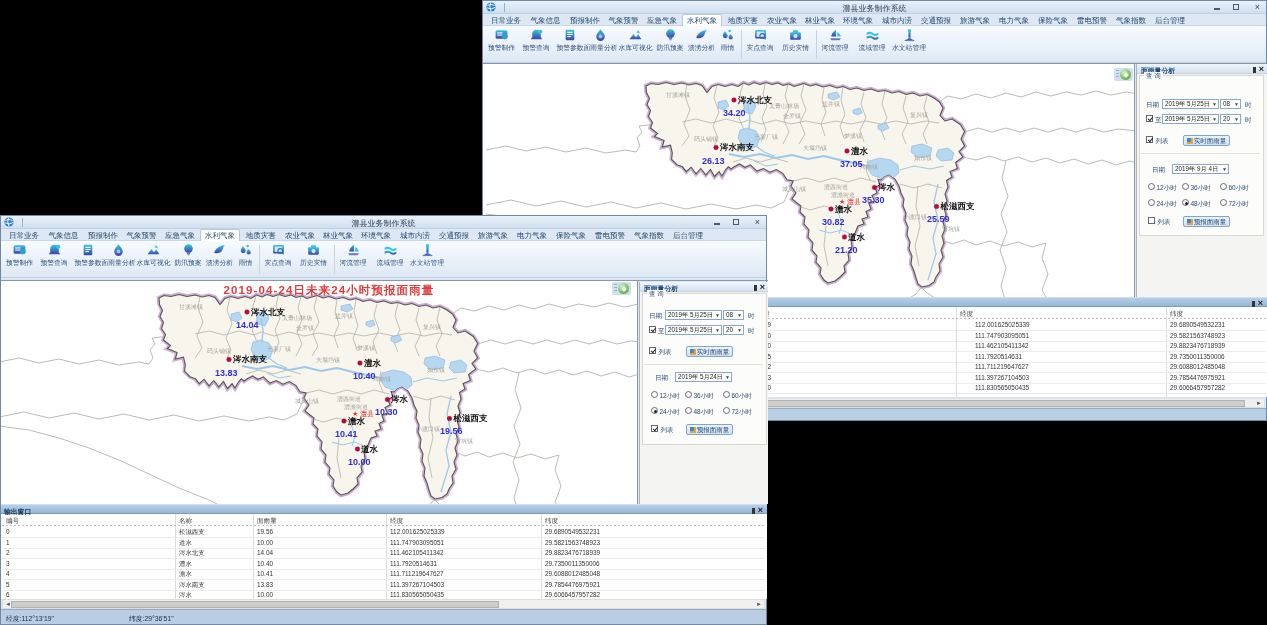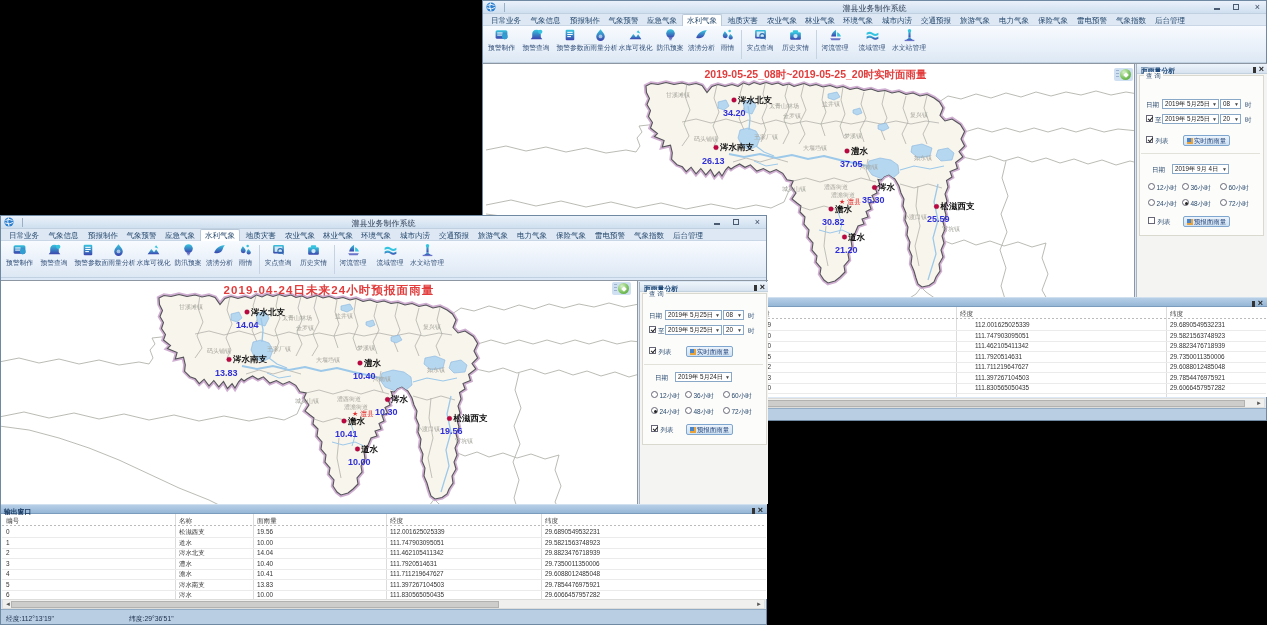--- a/index.html
+++ b/index.html
@@ -307,21 +307,20 @@
         <circle cx="345" cy="143" r="2.3" fill="#c00540" stroke="#8a0030" stroke-width="0.4"></circle>
         <text x="349" y="145.5" font-size="8.5" font-weight="bold" fill="#111">澹水</text>
         <text x="336" y="158.5" font-size="9" font-weight="bold" fill="#2f2fd8">30.82</text>
         <circle cx="358.5" cy="171" r="2.3" fill="#c00540" stroke="#8a0030" stroke-width="0.4"></circle>
         <text x="362" y="173.5" font-size="8.5" font-weight="bold" fill="#111">道水</text>
         <text x="349" y="186.5" font-size="9" font-weight="bold" fill="#2f2fd8">21.20</text>
         <circle cx="450.5" cy="140.5" r="2.3" fill="#c00540" stroke="#8a0030" stroke-width="0.4"></circle>
         <text x="454.5" y="143" font-size="8.5" font-weight="bold" fill="#111">松滋西支</text>
         <text x="441" y="155.5" font-size="9" font-weight="bold" fill="#2f2fd8">25.59</text>
       </svg>
-      <div class="mtitle" style="left:7px;top:4px;font-size:10.5px">2019-05-25_08时~2019-05-25_20时实时面雨量</div>
       <div class="gbtn" style="right:1px;top:4px">
         <div class="dots"></div>
         <div class="ball"></div>
         <div class="dia"></div>
       </div>
     </div>
 <div class="panel" style="left:653px;top:63px;width:131px;height:233px">
       <div class="pcap">
         <span class="pt">面雨量分析</span>
         <span class="pin" style="right:11px;top:3px"></span>

